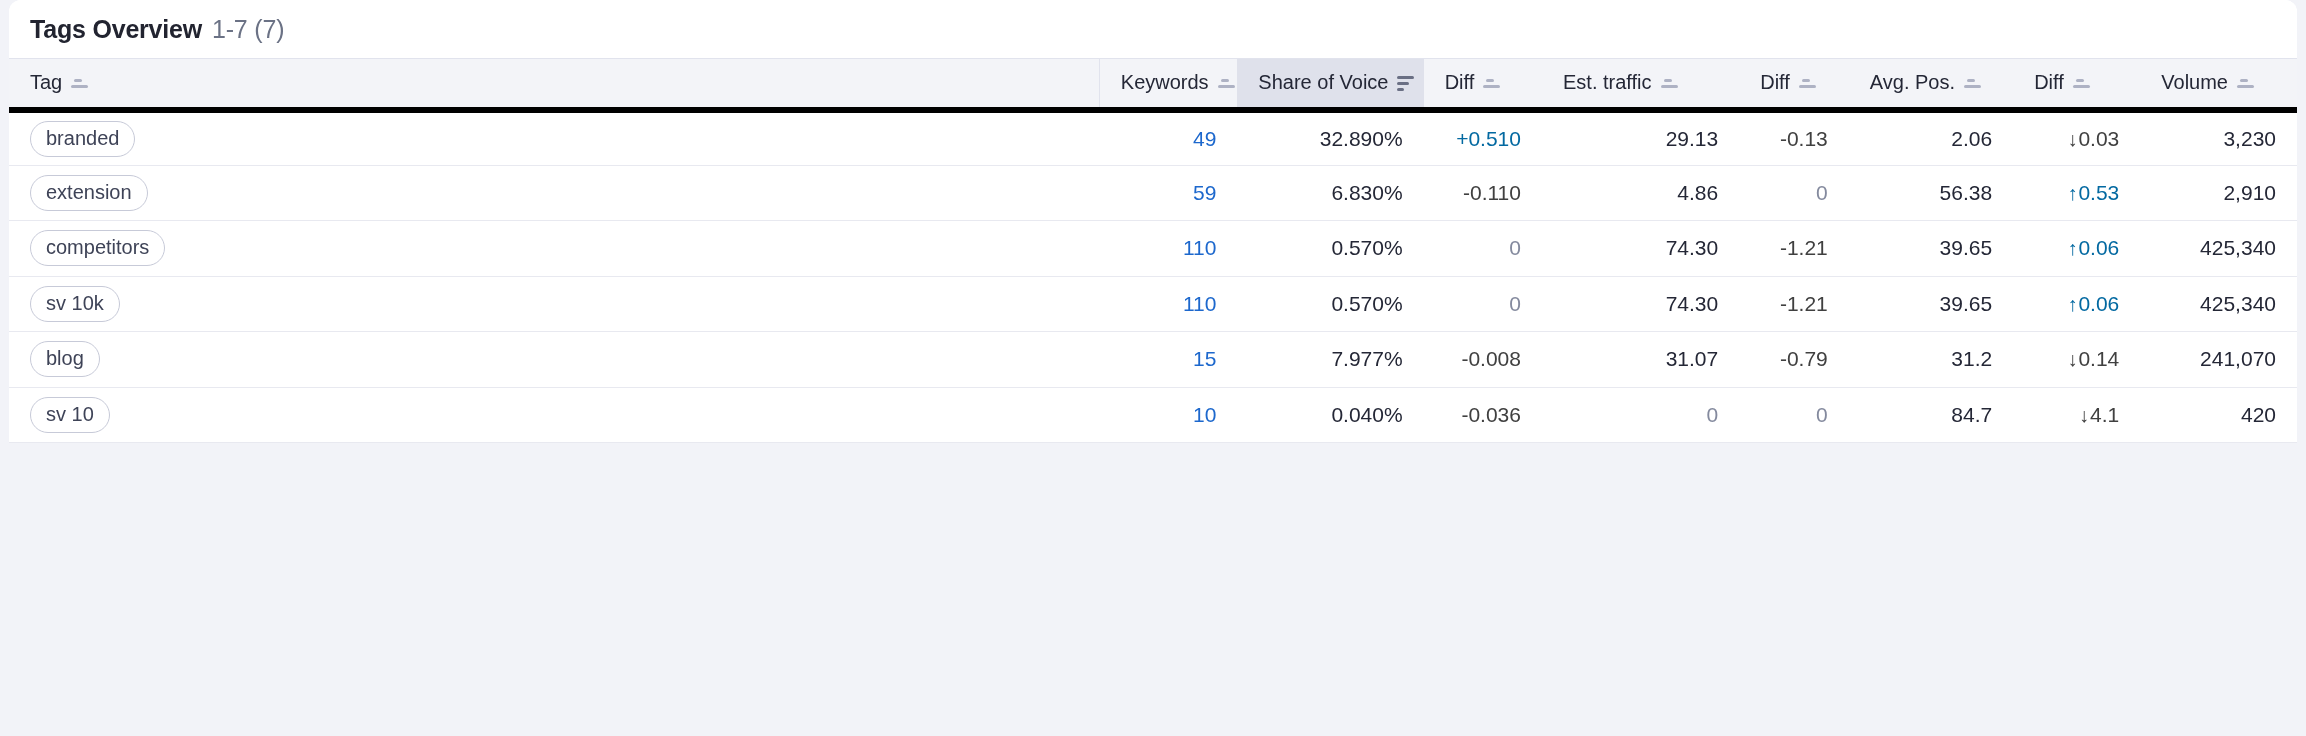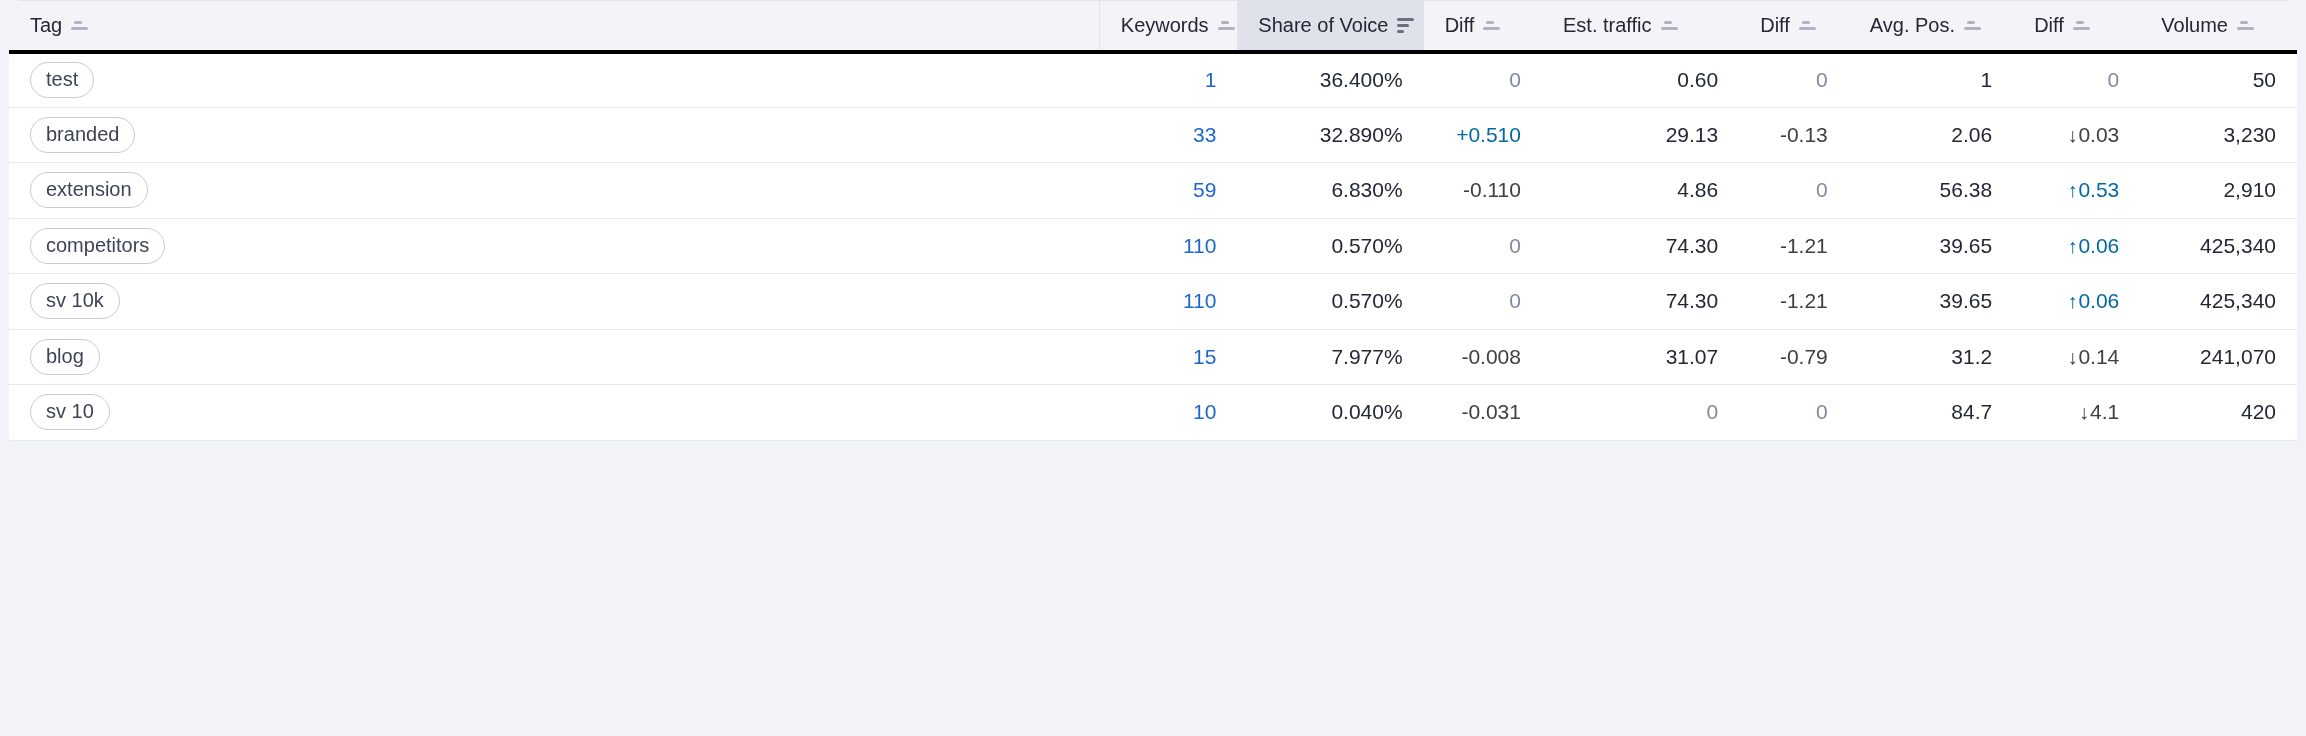--- a/index.html
+++ b/index.html
@@ -61,21 +61,21 @@
     border-collapse: collapse;
     table-layout: fixed;
   }
 
   thead tr {
     height: 51px;
   }
   thead th {
     background: #f3f4f8;
     border-top: 1px solid #e1e3ed;
-    border-bottom: 4px solid #000000;
+    border-bottom: 6px solid #000000;
     font-size: 20px;
     font-weight: normal;
     color: #242736;
     padding: 0 21px;
     vertical-align: middle;
     box-sizing: border-box;
     white-space: nowrap;
   }
   thead th.col-tag {
     text-align: left;
@@ -168,20 +168,24 @@
     font-size: 20px;
     line-height: 1;
   }
 </style>
 </head>
 <body>
 
 <div class="page">
   <div class="card">
 
+    <div class="card-head">
+      <span class="card-title">Tags Overview</span>
+      <span class="card-count">1-7 (7)</span>
+    </div>
 
     <table class="tags-table">
       <colgroup>
         <col style="width:995px">
         <col style="width:126px">
         <col style="width:170px">
         <col style="width:108px">
         <col style="width:180px">
         <col style="width:100px">
         <col style="width:150px">
@@ -271,33 +275,22 @@
                   <i></i>
                   <i></i>
                 </span>
             </span>
           </th>
         </tr>
       </thead>
 
       <tbody id="table-body">
           <tr>
-            <td class="col-tag"><span class="tag-chip">test</span></td>
-            <td class="num"><a class="link-num" href="#">1</a></td>
-            <td class="num"><span class="v-plain">36.400%</span></td>
-            <td class="num"><span class="v-zero">0</span></td>
-            <td class="num"><span class="v-plain">0.60</span></td>
-            <td class="num"><span class="v-zero">0</span></td>
-            <td class="num"><span class="v-plain">1</span></td>
-            <td class="num"><span class="v-zero"><span>0</span></span></td>
-            <td class="num"><span class="v-plain">50</span></td>
-          </tr>
-          <tr>
             <td class="col-tag"><span class="tag-chip">branded</span></td>
-            <td class="num"><a class="link-num" href="#">33</a></td>
+            <td class="num"><a class="link-num" href="#">49</a></td>
             <td class="num"><span class="v-plain">32.890%</span></td>
             <td class="num"><span class="v-pos">+0.510</span></td>
             <td class="num"><span class="v-plain">29.13</span></td>
             <td class="num"><span class="v-neg">-0.13</span></td>
             <td class="num"><span class="v-plain">2.06</span></td>
             <td class="num"><span class="v-neg"><span class="arrow">↓</span><span>0.03</span></span></td>
             <td class="num"><span class="v-plain">3,230</span></td>
           </tr>
           <tr>
             <td class="col-tag"><span class="tag-chip">extension</span></td>
@@ -340,21 +333,21 @@
             <td class="num"><span class="v-plain">31.07</span></td>
             <td class="num"><span class="v-neg">-0.79</span></td>
             <td class="num"><span class="v-plain">31.2</span></td>
             <td class="num"><span class="v-neg"><span class="arrow">↓</span><span>0.14</span></span></td>
             <td class="num"><span class="v-plain">241,070</span></td>
           </tr>
           <tr>
             <td class="col-tag"><span class="tag-chip">sv 10</span></td>
             <td class="num"><a class="link-num" href="#">10</a></td>
             <td class="num"><span class="v-plain">0.040%</span></td>
-            <td class="num"><span class="v-neg">-0.031</span></td>
+            <td class="num"><span class="v-neg">-0.036</span></td>
             <td class="num"><span class="v-zero">0</span></td>
             <td class="num"><span class="v-zero">0</span></td>
             <td class="num"><span class="v-plain">84.7</span></td>
             <td class="num"><span class="v-neg"><span class="arrow">↓</span><span>4.1</span></span></td>
             <td class="num"><span class="v-plain">420</span></td>
           </tr>
         </tbody>
     </table>
 
   </div>

